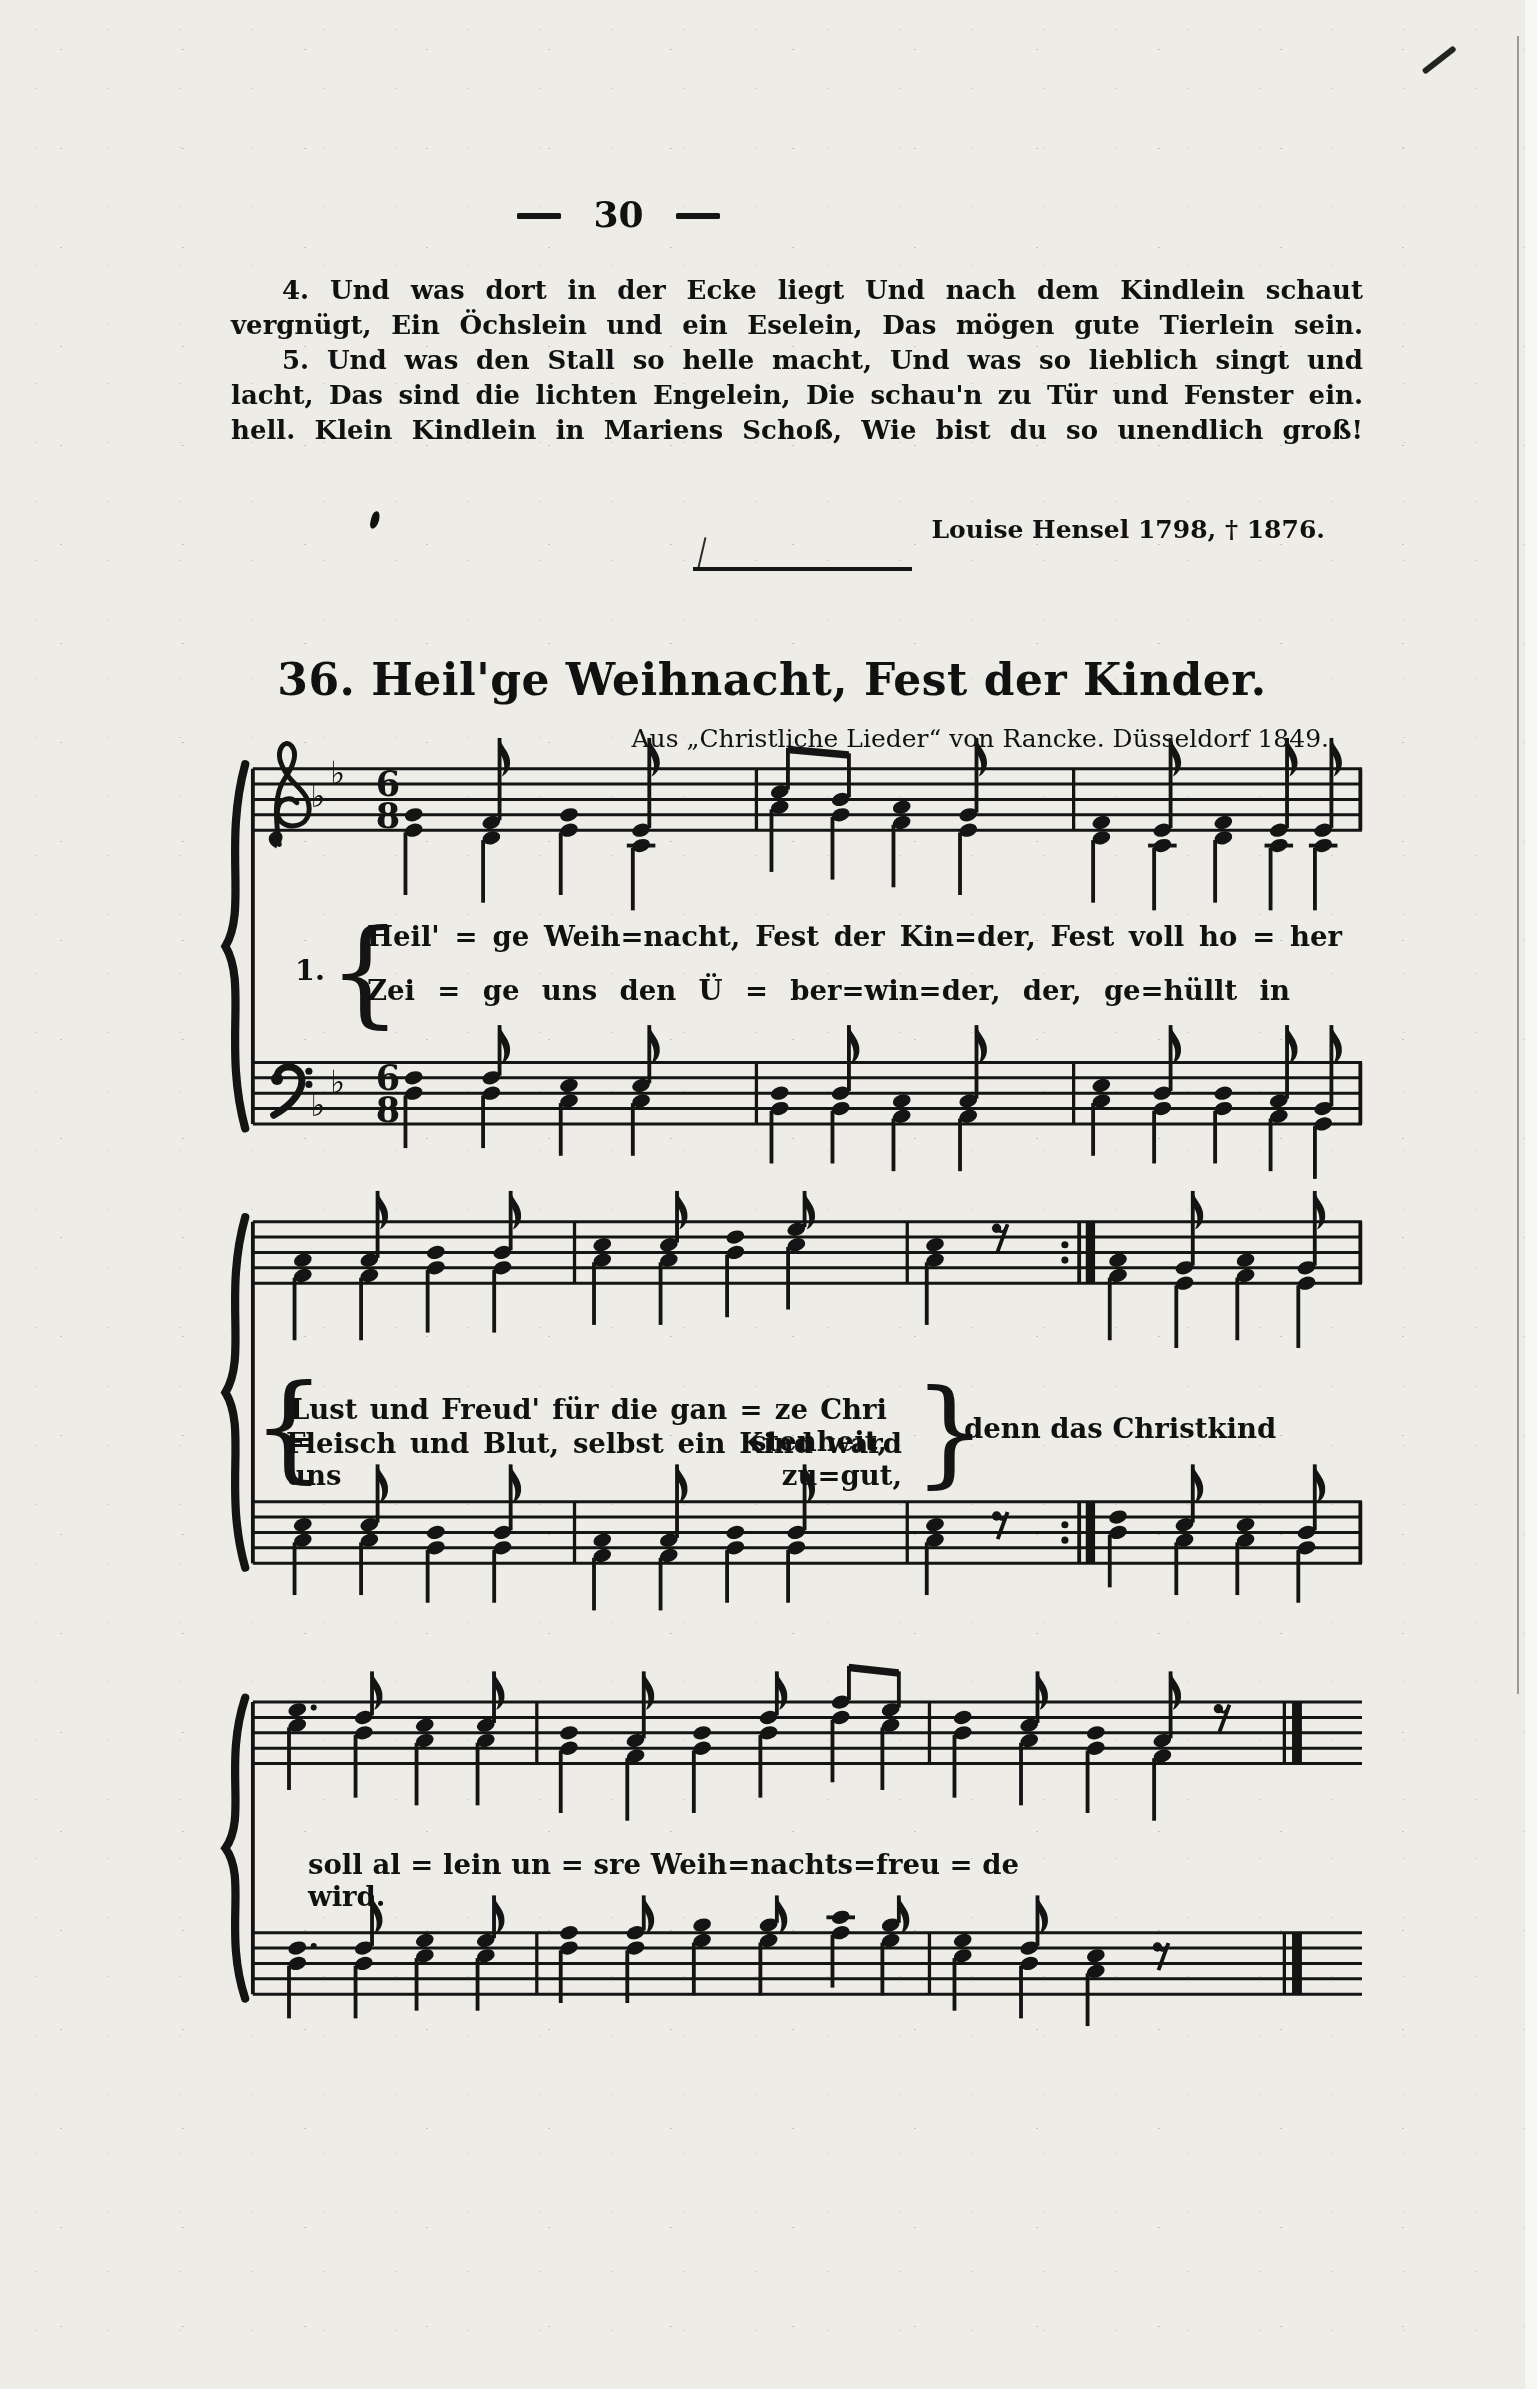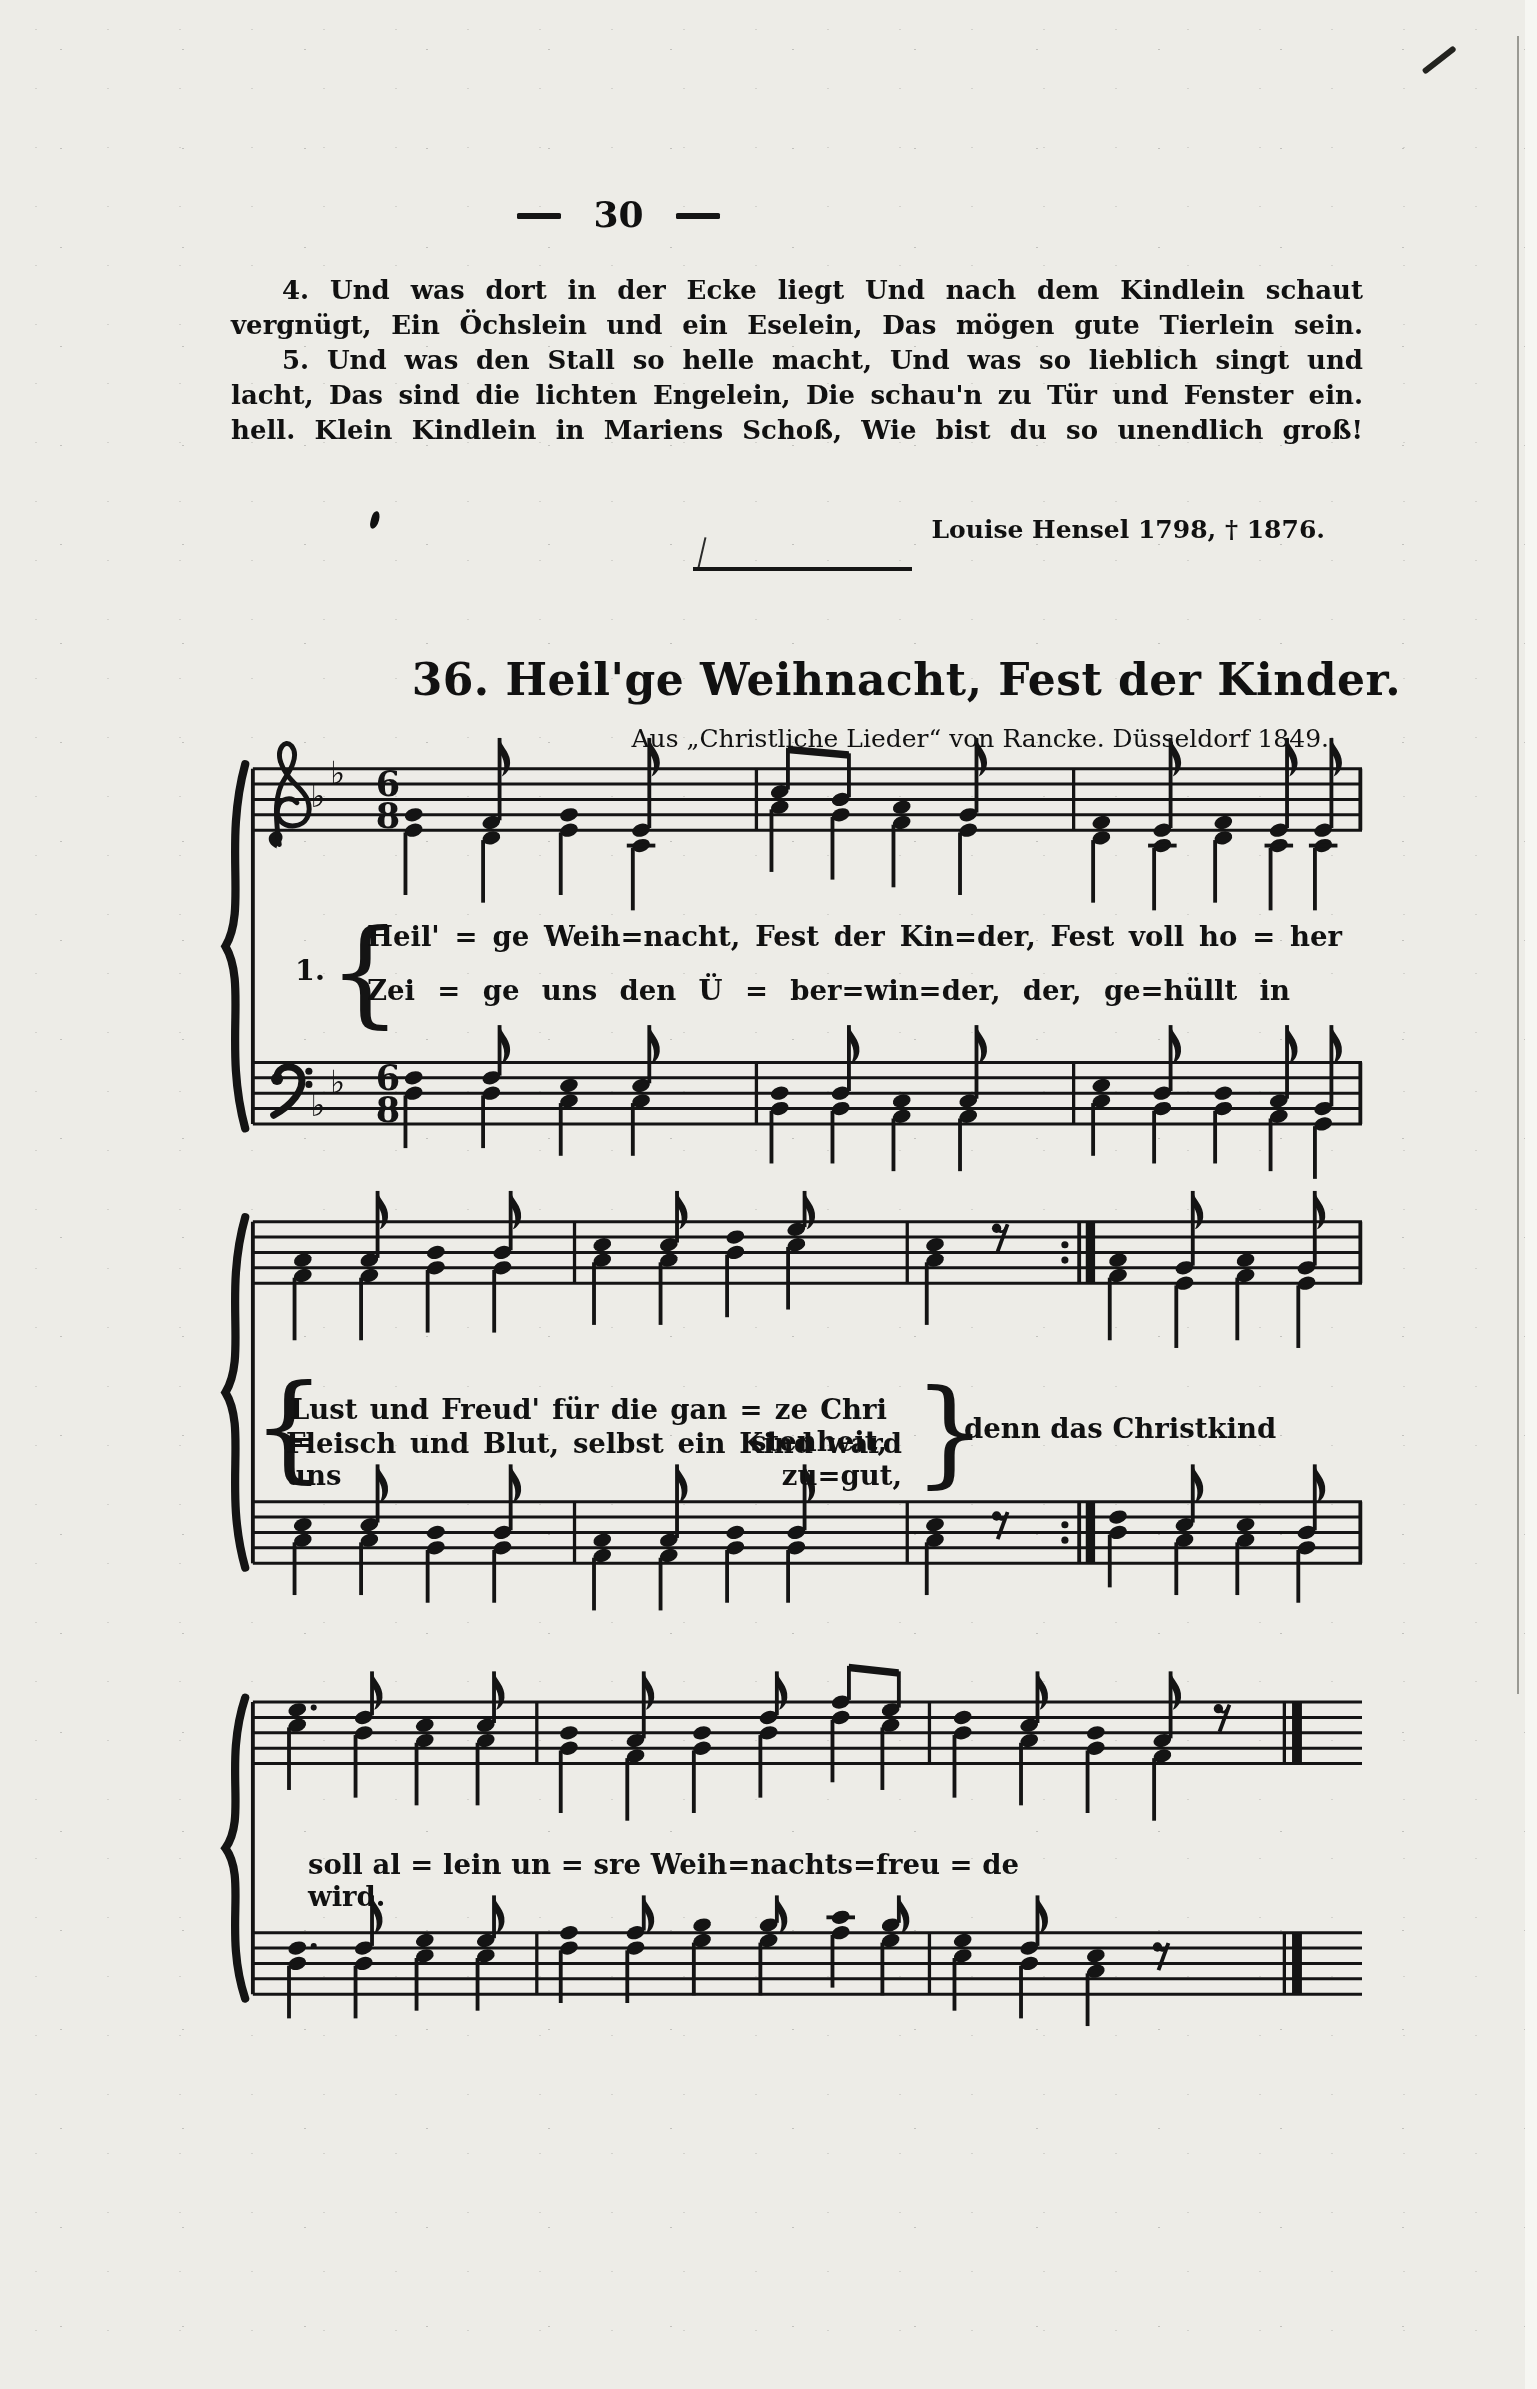--- a/index.html
+++ b/index.html
@@ -19,21 +19,21 @@
   .vl{font-size:26px;line-height:35px;font-weight:700;text-align:justify;text-align-last:justify;}
   .vl.ind{padding-left:51px;}
   .attrib{top:515px;right:213px;font-size:25px;font-weight:700;}
   .rule{left:693px;top:567px;width:219px;height:3.8px;background:#161616;}
   .rule-flick{left:701px;top:537px;width:2.2px;height:31px;background:#2a2a2a;transform:rotate(13deg);}
   .ink-comma{left:371px;top:511px;width:8.2px;height:17.6px;background:#101010;border-radius:50% 50% 60% 40%;transform:rotate(14deg);}
   .corner-mark{left:1419px;top:57px;width:40px;height:5.5px;background:#23231f;border-radius:2.7px;transform:rotate(-38deg);}
   .scan-line{left:1517px;top:36px;width:2.2px;height:1658px;background:#56564f;opacity:.55;}
   .right-strip{right:0;top:0;width:13px;height:100%;background:#f6f6f2;}
   
-  .title{left:143px;top:654px;width:1258px;text-align:right;font-size:44px;font-weight:700;letter-spacing:0.5px;}
+  .title{left:143px;top:654px;width:1258px;text-align:center;font-size:44px;font-weight:700;letter-spacing:0.5px;}
   .subtitle{left:220px;top:724px;width:1109px;text-align:right;font-size:25px;font-weight:400;}
   
   .lyr{font-size:27.5px;font-weight:700;white-space:nowrap;}
   .jl{text-align:justify;text-align-last:justify;white-space:normal;}
   .verse-no{left:295px;top:953px;font-size:28.6px;font-weight:700;}
   .brace{font-size:116px;line-height:1;font-weight:400;color:#141414;}
   .b1{left:328px;top:914px;}
   .l1a{left:367px;top:920px;width:975px;}
   .l1b{left:367px;top:974px;width:923px;}
   .b2o{left:252px;top:1369px;}

